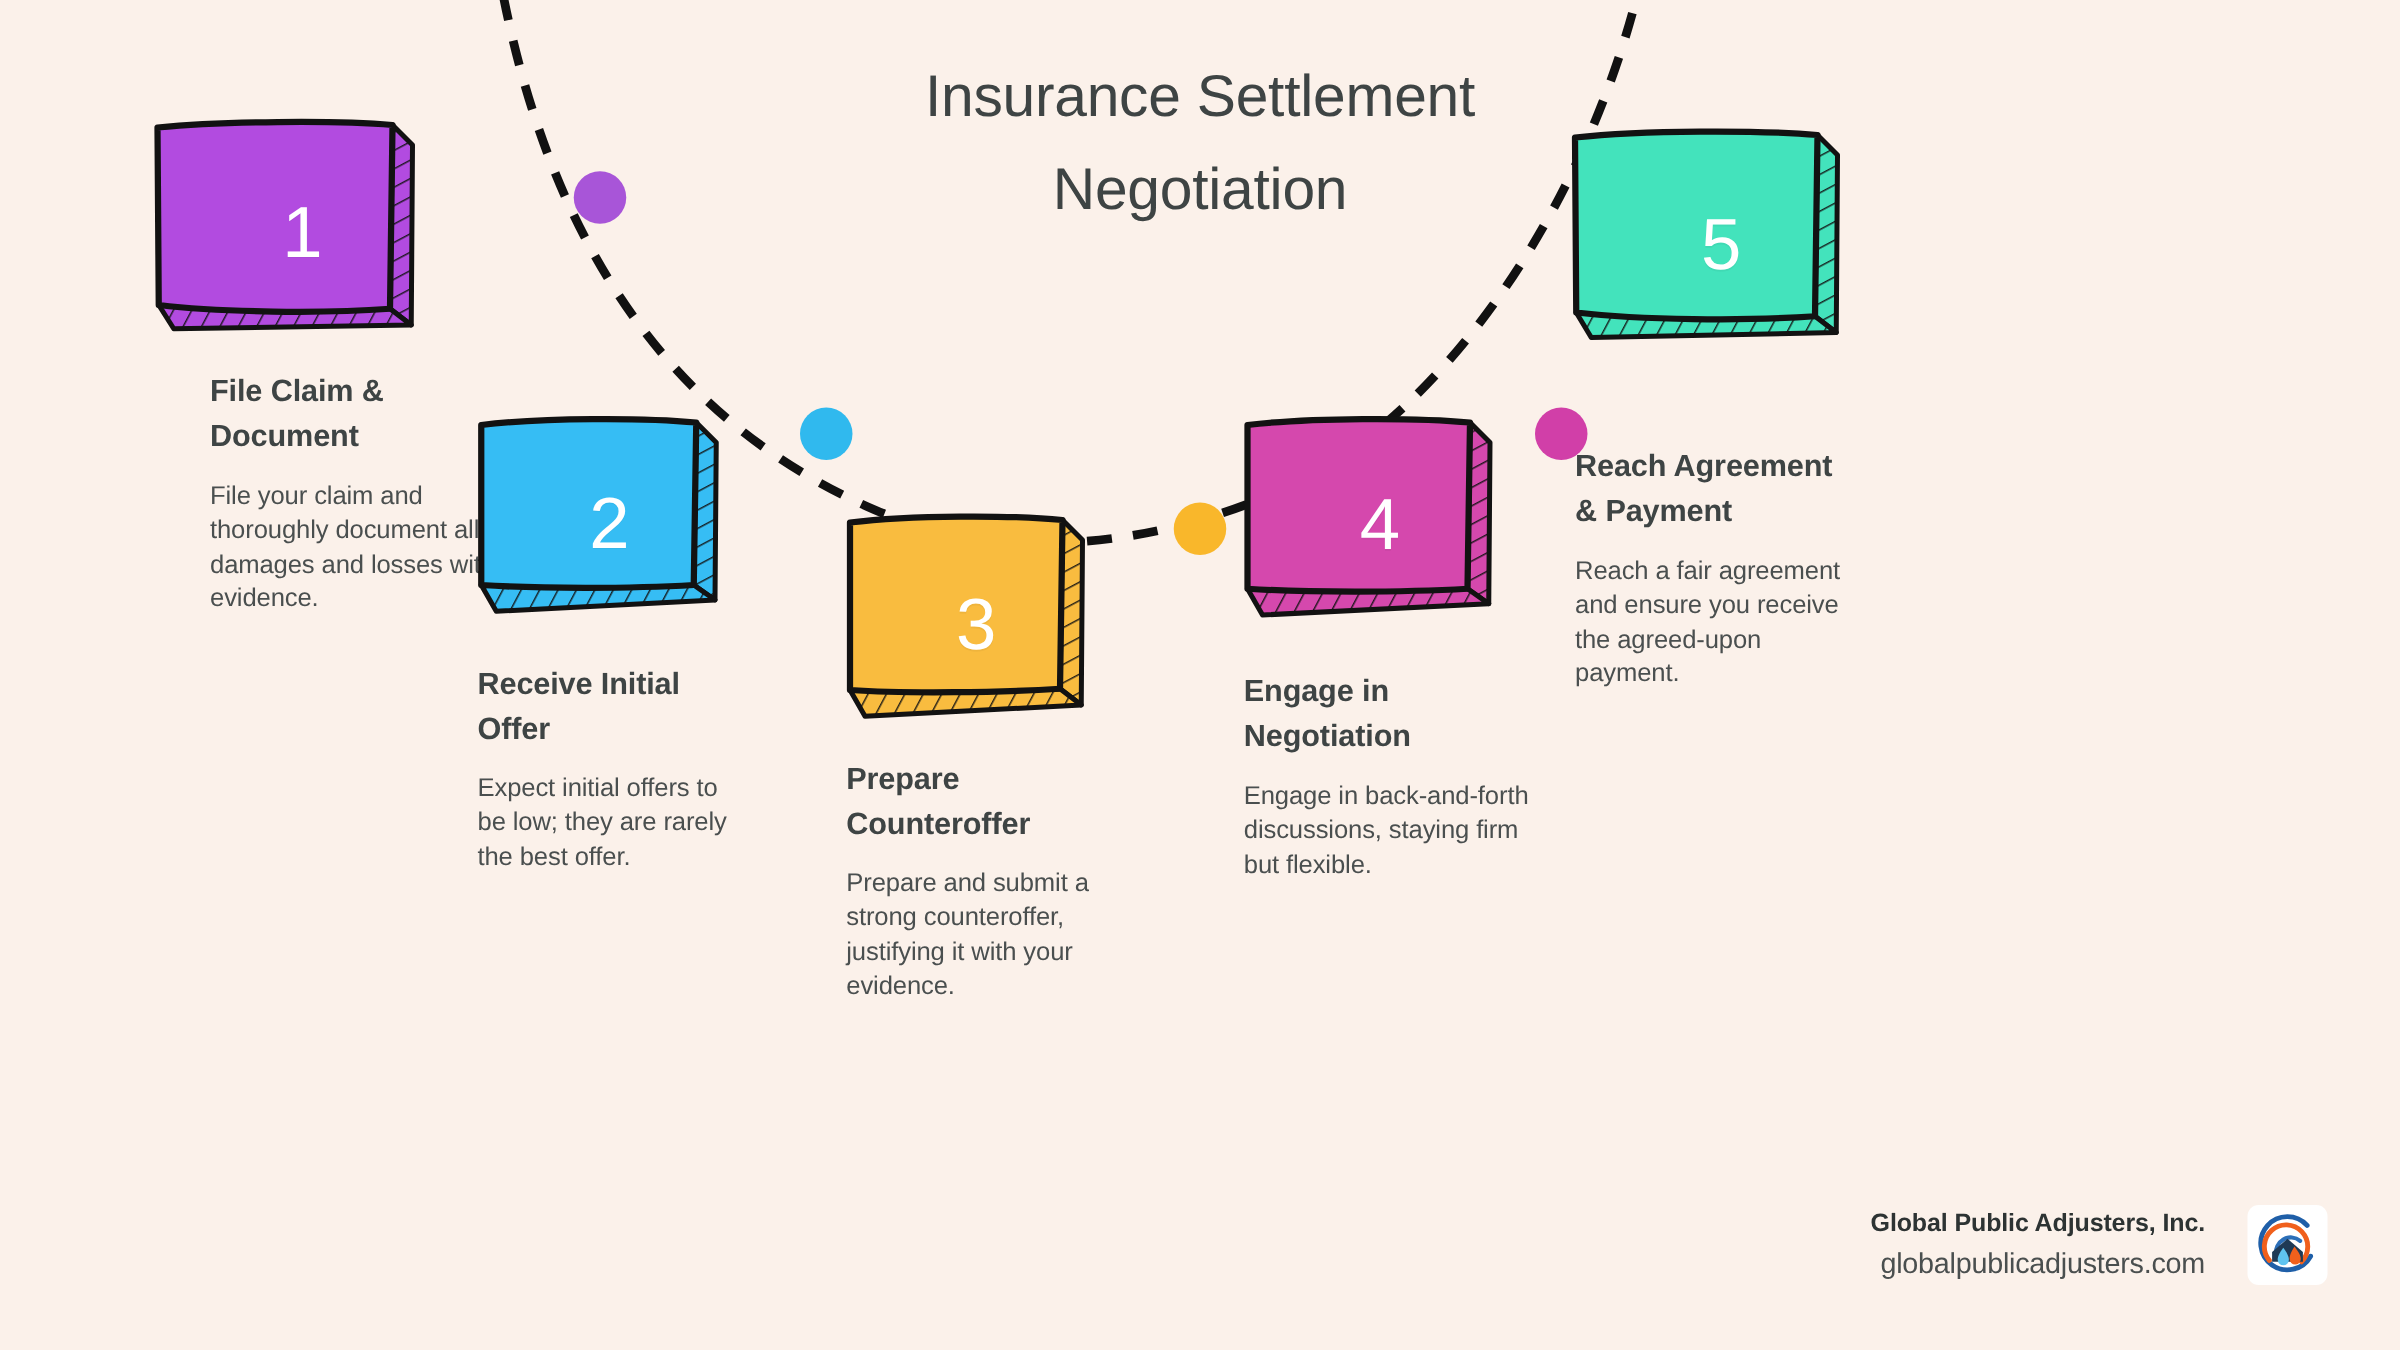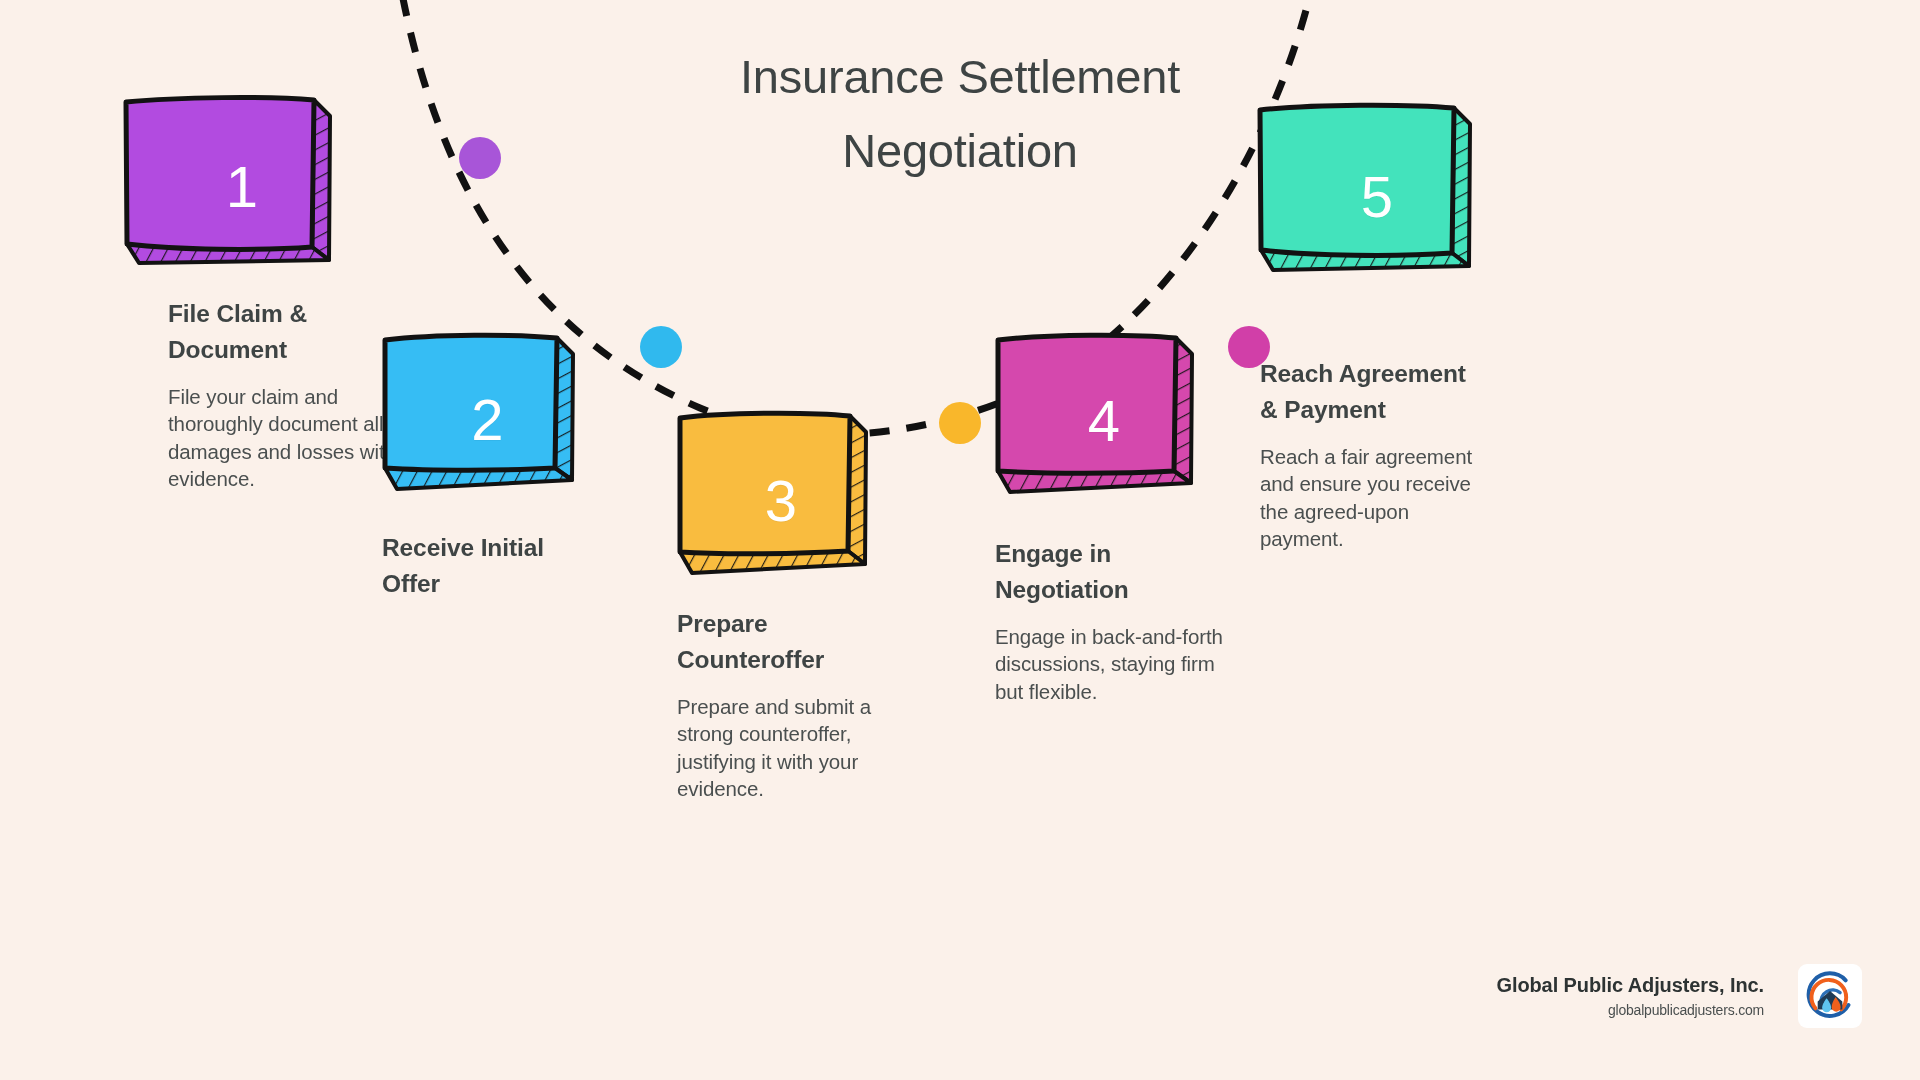--- a/index.html
+++ b/index.html
@@ -96,21 +96,21 @@
     display: flex;
     align-items: center;
     gap: 34px;
   }
   #footer-text { text-align: right; }
   #brand-name {
     font-size: 20px; font-weight: 700; color: #2D3333;
     line-height: 1.45; letter-spacing: -0.1px;
   }
   #brand-url {
-    font-size: 14px; font-weight: 400; color: #4A4F4F;
+    font-size: 23px; font-weight: 400; color: #4A4F4F;
     line-height: 1.45; letter-spacing: -0.2px;
   }
   #brand-logo {
     width: 64px; height: 64px;
     background: #FFFFFF;
     border-radius: 9px;
     display: flex; align-items: center; justify-content: center;
   }
 </style>
 </head>
@@ -180,20 +180,21 @@
         <path d="M 10 140 L 180 140 L 197 152 L 22 161 Z" fill="url(#h2b)" opacity="0.9"></path>
         <path d="M 10 12 C 60 6, 140 6, 182 10 L 180 140 C 130 143, 55 143, 10 140 Z" fill="#36BDF4" stroke="#121212" stroke-width="5" stroke-linejoin="round"></path>
       </svg>
       <div class="card-num">2</div>
     </div>
     <div class="txt">
       <div class="card-heading">
         <span>Receive Initial</span><br>
         <span>Offer</span>
       </div>
+      <div class="card-desc">Expect initial offers to be low; they are rarely the best offer.</div>
     </div>
   </div>
 
   <div class="stage-card" id="card-3">
     <div class="card-box">
       <svg width="222" height="195" viewBox="0 0 222 195" xmlns="http://www.w3.org/2000/svg">
         <defs>
           <pattern id="h3" width="13" height="13" patternTransform="rotate(62)" patternUnits="userSpaceOnUse">
             <line x1="0" y1="0" x2="0" y2="13" stroke="#121212" stroke-width="2.4"></line>
           </pattern>

